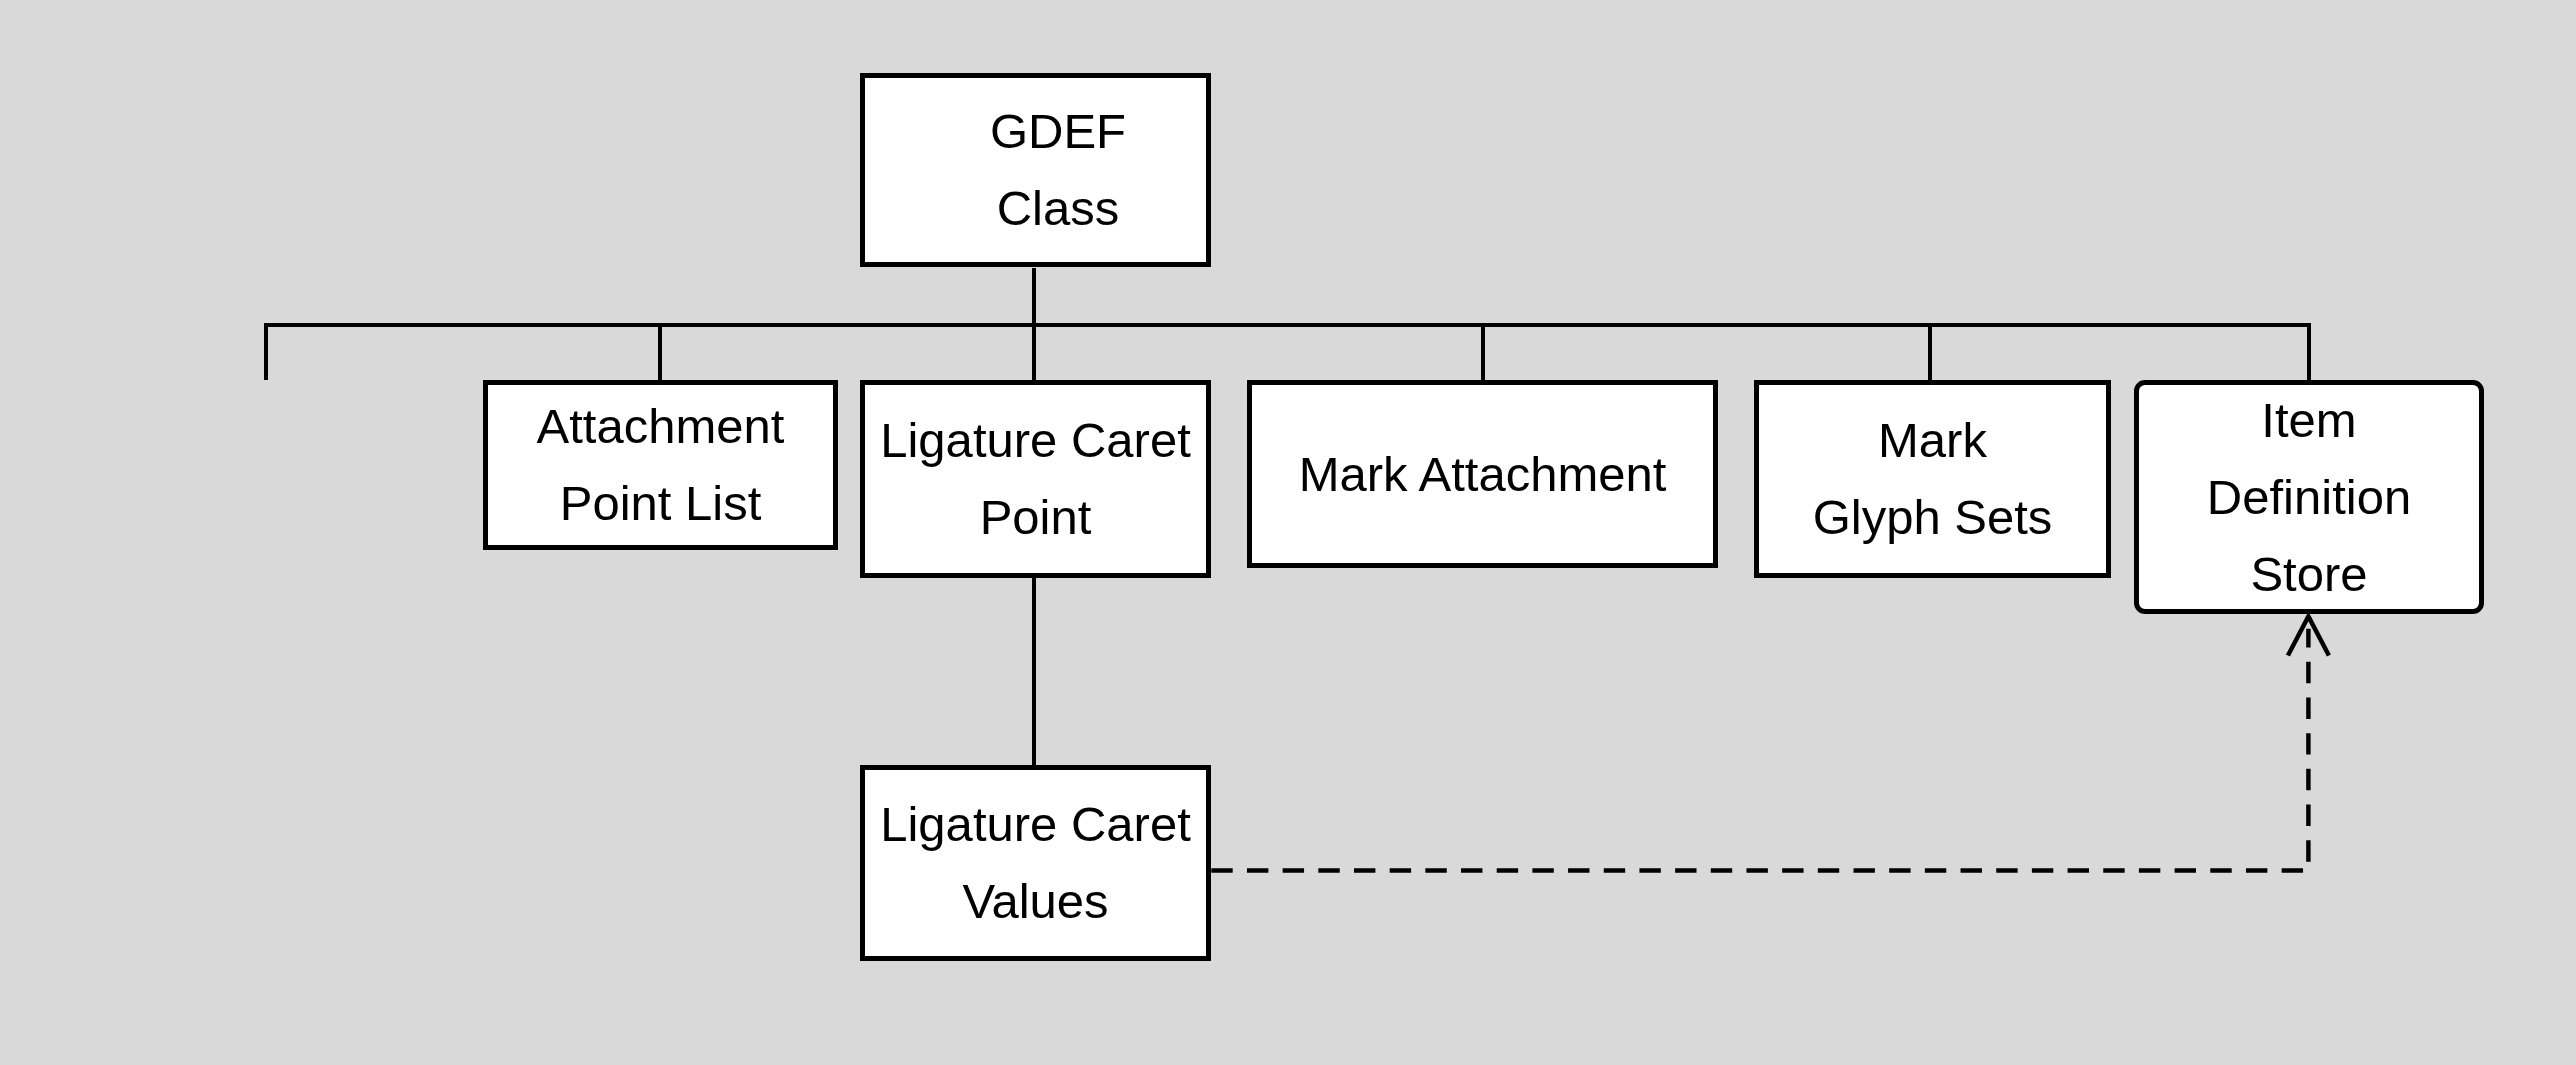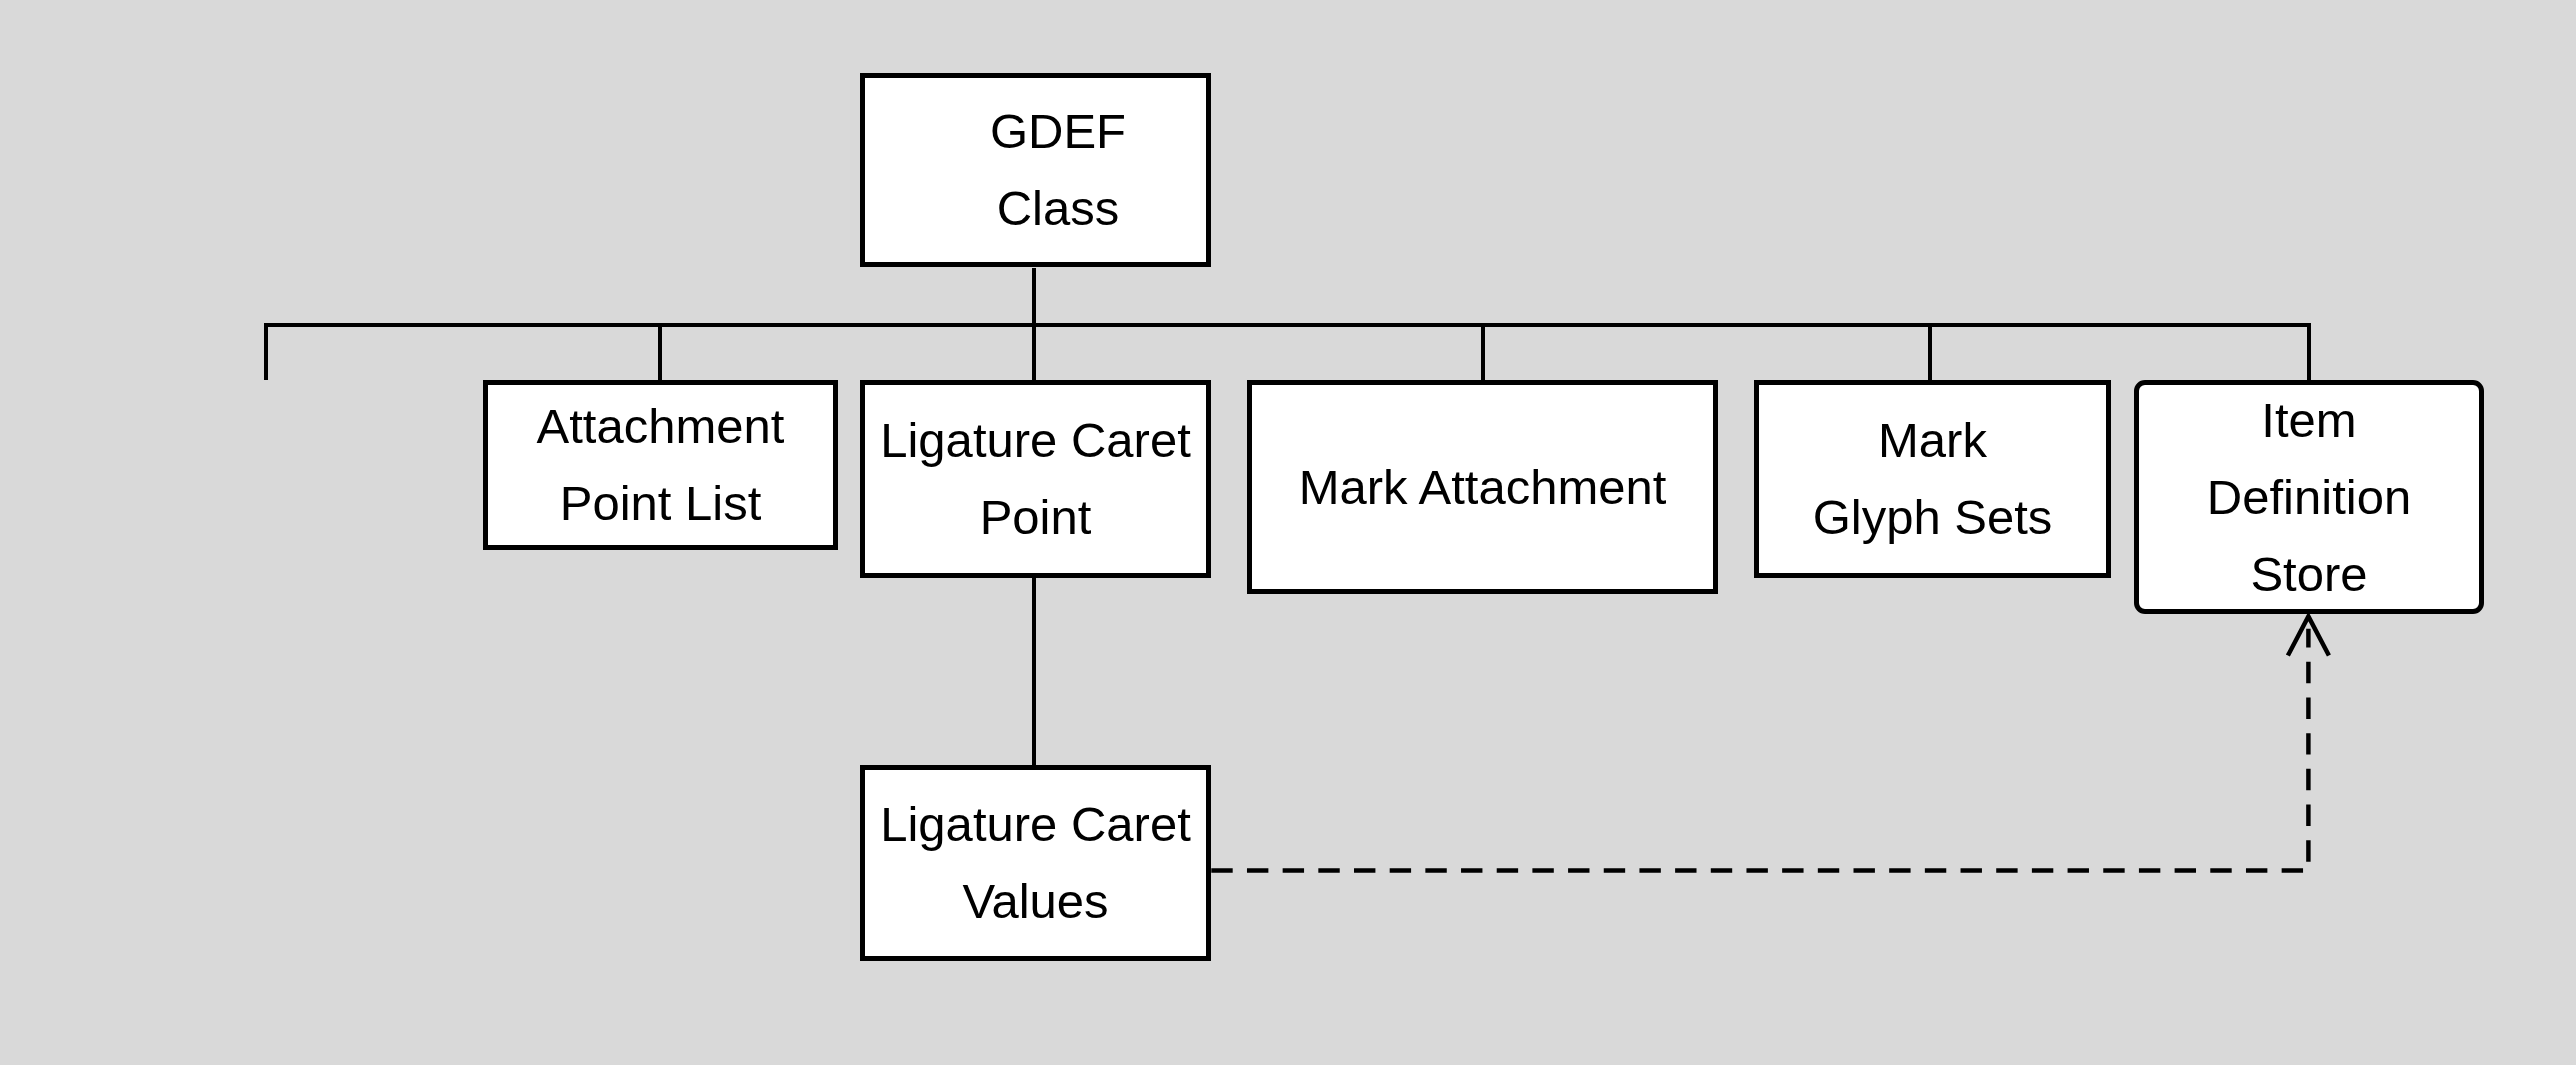--- a/index.html
+++ b/index.html
@@ -83,21 +83,21 @@
   <div class="node" style="left:483px; top:380px; width:355px; height:170px;">
     <span>Attachment</span>
     <span>Point List</span>
   </div>
 
   <div class="node" style="left:860px; top:380px; width:351px; height:198px;">
     <span>Ligature Caret</span>
     <span>Point</span>
   </div>
 
-  <div class="node" style="left:1247px; top:380px; width:471px; height:214px;">
+  <div class="node" style="left:1247px; top:380px; width:471px; height:188px;">
     <span>Mark Attachment</span>
   </div>
 
   <div class="node" style="left:1754px; top:380px; width:357px; height:198px;">
     <span>Mark</span>
     <span>Glyph Sets</span>
   </div>
 
   <div class="node" style="left:2134px; top:380px; width:350px; height:234px;border-radius:11px;">
     <span>Item</span>

